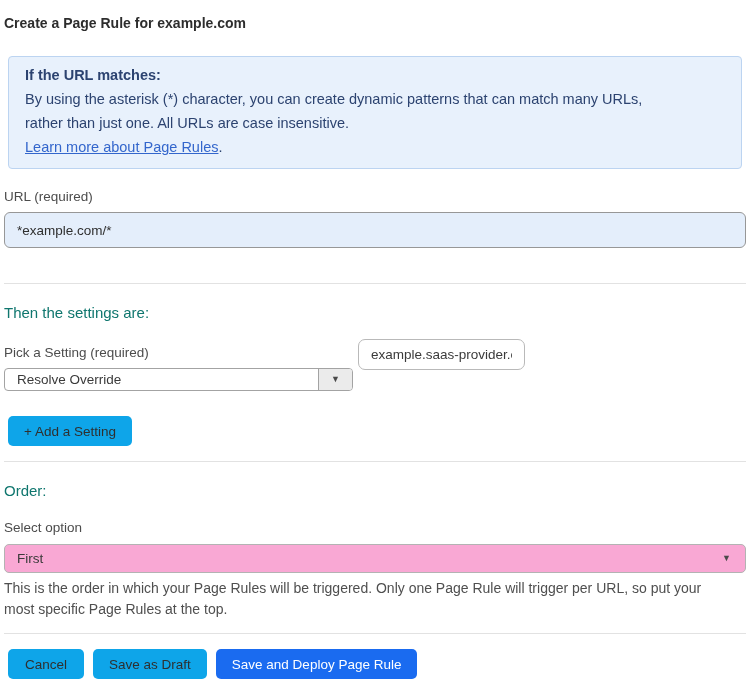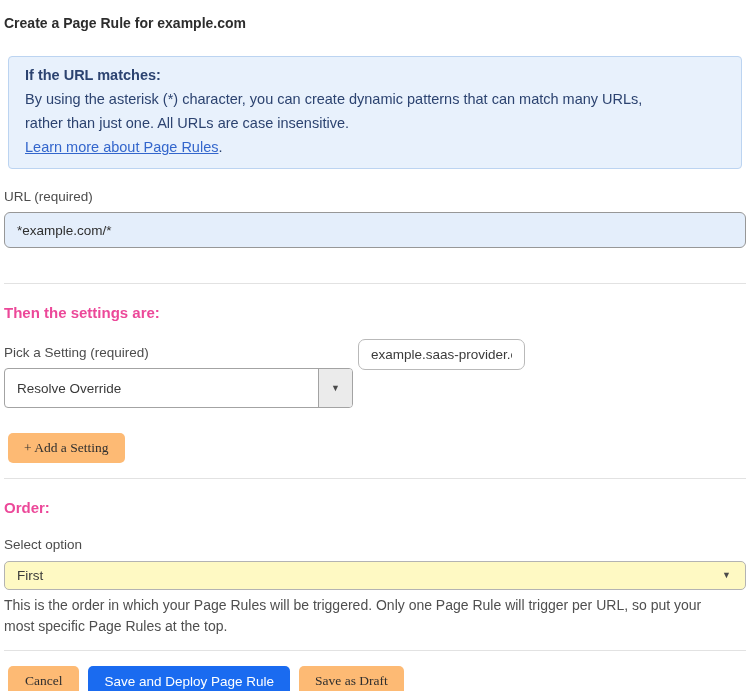--- a/index.html
+++ b/index.html
@@ -64,38 +64,38 @@
     height: 0;
   }
   .divider-1 { margin-top: 35px; }
   .divider-2 { margin-top: 15px; }
   .divider-3 { margin-top: 13px; }
 
   .section-heading {
     margin-top: 20px;
     font-size: 15px;
     line-height: 18px;
-    font-weight: 700;
-    color: #ec4899;
+    font-weight: 400;
+    color: #0f766e;
   }
 
   .setting-row {
     display: flex;
     align-items: flex-start;
     gap: 5px;
     margin-top: 3px;
   }
   .setting-col-1 { width: 349px; }
   .setting-col-2 { width: 167px; margin-top: 7px; }
   .setting-col .field-label { margin-top: 20px; }
   .setting-col-2 .field-label { margin-top: 20px; }
 
   .select-box {
     margin-top: 7px;
-    height: 40px;
+    height: 23px;
     background: #ffffff;
     border: 1px solid #a3a3a3;
     border-radius: 4px;
     display: flex;
     align-items: stretch;
     cursor: pointer;
     overflow: hidden;
   }
   .select-box .select-value {
     flex: 1;
@@ -142,37 +142,36 @@
     justify-content: center;
     height: 30px;
     border: none;
     border-radius: 5px;
     font-family: "Liberation Sans", sans-serif;
     font-size: 13.5px;
     cursor: pointer;
     white-space: nowrap;
   }
   .btn-gray {
-    background: #fdba74;
+    background: #0ea5e9;
     color: #2f2f2f;
-    font-family: Liberation Serif, serif;
   }
   .btn-blue {
     background: #1a6bf0;
     color: #ffffff;
   }
   .add-setting-btn {
     margin: 25px 0 0 4px;
     padding: 0 16px;
   }
 
   .order-select {
     margin-top: 8px;
     height: 29px;
-    background: #fef9c3;
+    background: #f9a8d4;
     border: 1px solid #b3b3b3;
     border-radius: 5px;
     display: flex;
     align-items: center;
     cursor: pointer;
   }
   .order-select .select-value {
     flex: 1;
     padding: 0 12px;
     font-size: 13.5px;
@@ -247,17 +246,17 @@
 
   <div class="help-text">
     <div>This is the order in which your Page Rules will be triggered. Only one Page Rule will trigger per URL, so put your</div>
     <div>most specific Page Rules at the top.</div>
   </div>
 
   <hr class="divider divider-3">
 
   <div class="footer-actions">
     <button class="btn btn-gray cancel-btn">Cancel</button>
+    <button class="btn btn-gray save-draft-btn">Save as Draft</button>
     <button class="btn btn-blue save-deploy-btn">Save and Deploy Page Rule</button>
-    <button class="btn btn-gray save-draft-btn">Save as Draft</button>
   </div>
 
 </div>
 
 </body></html>

